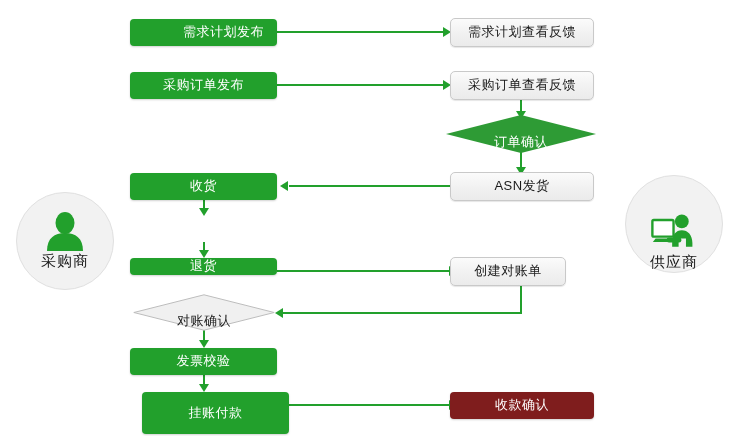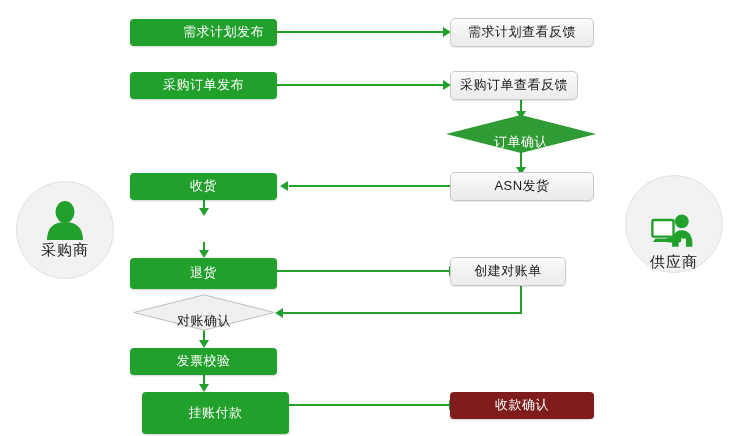--- a/index.html
+++ b/index.html
@@ -175,52 +175,52 @@
 
   <div class="hline" style="left:277px; top:404px; width:172px;"></div>
   <div class="arrow right" style="left:449px; top:400px;"></div>
 
   <div class="node green" style="left:130px; top:19px;  width:147px; height:27px;padding-left:40px;">需求计划发布</div>
 
   <div class="node grey" style="left:450px; top:18px;  width:144px; height:29px;">需求计划查看反馈</div>
 
   <div class="node green" style="left:130px; top:72px;  width:147px; height:27px;">采购订单发布</div>
 
-  <div class="node grey" style="left:450px; top:71px;  width:128px; height:29px;">采购订单查看反馈</div>
+  <div class="node grey" style="left:450px; top:71px;  width:144px; height:29px;">采购订单查看反馈</div>
 
   <div class="diamond green" style="left:446px; top:115px; width:150px; height:38px;">
     <svg width="150" height="38" viewBox="0 0 150 38">
       <polygon points="75,0 150,19 75,38 0,19" fill="#2e9b35"></polygon>
     </svg>
     <span class="dlabel">订单确认</span>
   </div>
 
   <div class="node grey" style="left:450px; top:172px; width:144px; height:29px;">ASN发货</div>
 
   <div class="node green" style="left:130px; top:173px; width:147px; height:27px;">收货</div>
 
 
-  <div class="node green" style="left:130px; top:258px; width:147px; height:31px;">退货</div>
+  <div class="node green" style="left:130px; top:258px; width:147px; height:17px;">退货</div>
 
   <div class="node grey" style="left:450px; top:257px; width:116px; height:29px;">创建对账单</div>
 
   <div class="diamond grey" style="left:133px; top:294px; width:142px; height:37px;">
     <svg width="142" height="37" viewBox="0 0 142 37">
       <polygon points="71,0.8 141.2,18.5 71,36.2 0.8,18.5" fill="#f0f0f0" stroke="#bdbdbd" stroke-width="1"></polygon>
     </svg>
     <span class="dlabel">对账确认</span>
   </div>
 
   <div class="node green" style="left:130px; top:348px; width:147px; height:27px;">发票校验</div>
 
   <div class="node green" style="left:142px; top:392px; width:147px; height:42px;">挂账付款</div>
 
   <div class="node red" style="left:450px; top:392px; width:144px; height:27px;">收款确认</div>
 
-  <div class="actor" style="left:16px; top:181px;">
+  <div class="actor" style="left:16px; top:192px;">
     <span class="glyph">
       <svg width="44" height="40" viewBox="0 0 44 40">
         <ellipse cx="22" cy="12" rx="9.5" ry="11" fill="#22a02c"></ellipse>
         <path d="M4 40 C4 27 11.5 22 22 22 C32.5 22 40 27 40 40 Z" fill="#22a02c"></path>
       </svg>
     </span>
     <span class="aname">采购商</span>
   </div>
 
   <div class="actor" style="left:625px; top:175px;justify-content:flex-end;">

